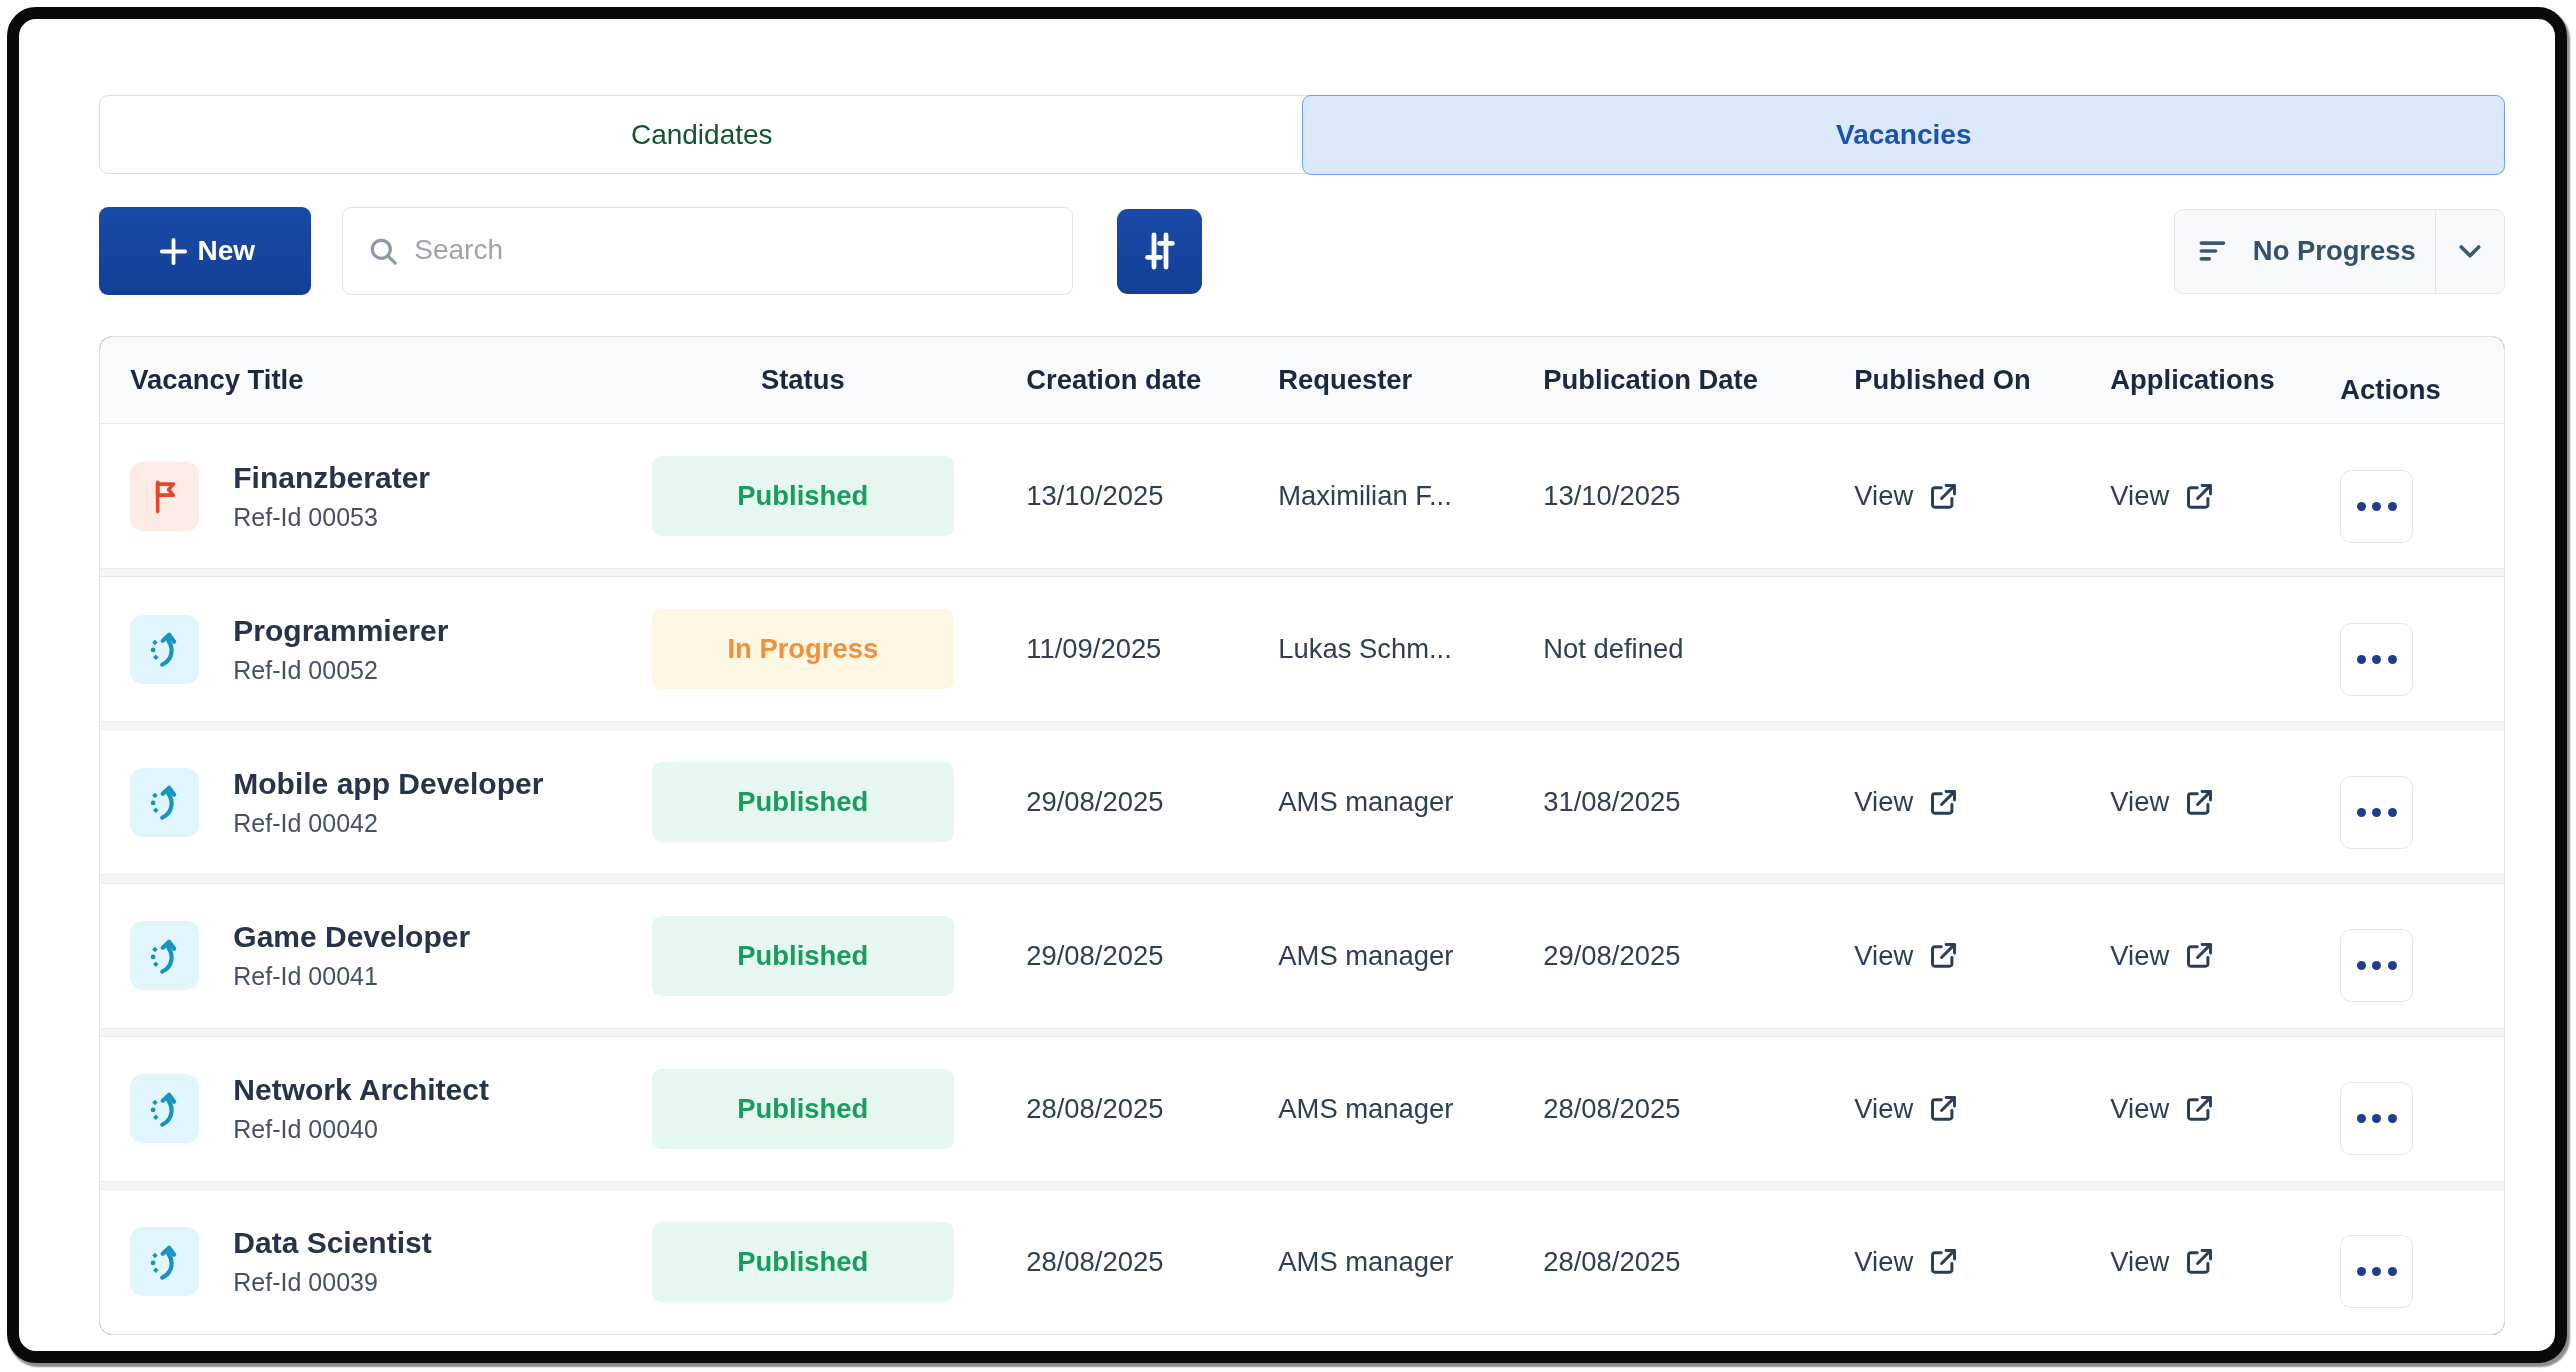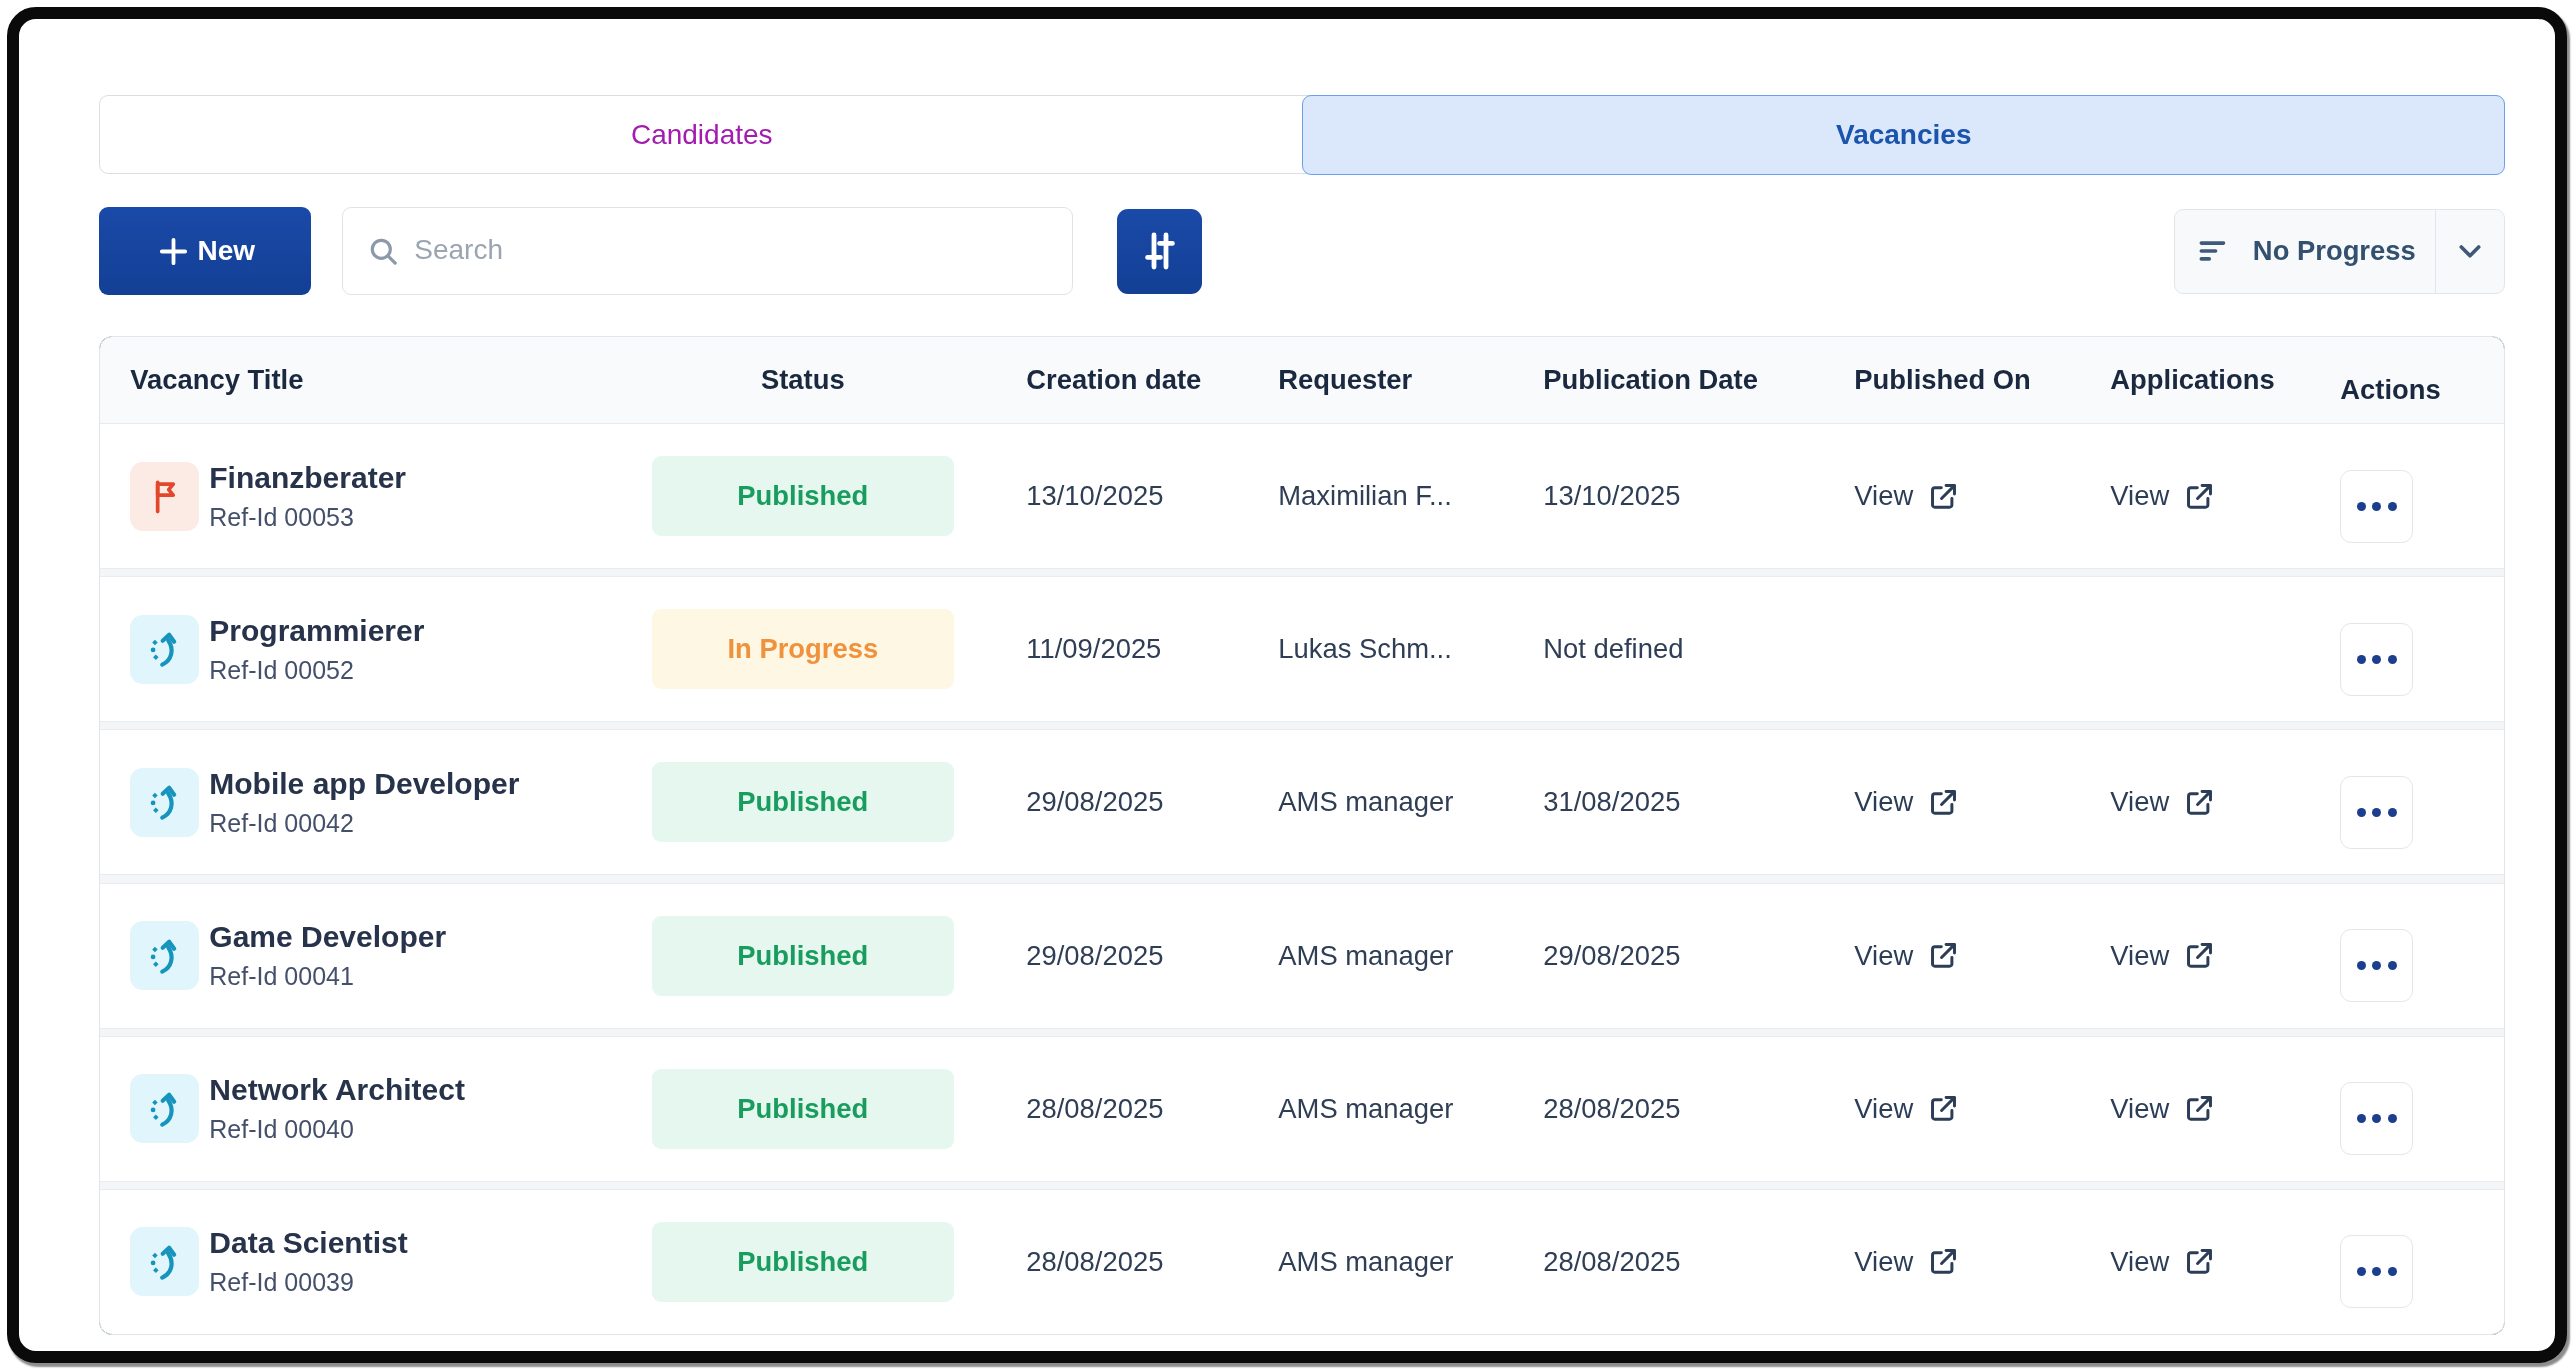--- a/index.html
+++ b/index.html
@@ -14,21 +14,21 @@
   }
   .content { position:absolute; left:80px; top:76px; right:57px; }
 
   
   .tabbar {
     width:2406px; height:79px; display:flex;
     border:0.9px solid #d9dee4; border-radius:9.1px; background:#ffffff;
   }
   .tab {
     flex:1 1 50%; display:flex; align-items:center; justify-content:center;
-    font-size:28px; font-weight:500; color:#a21caf; cursor:pointer;
+    font-size:28px; font-weight:500; color:#14532d; cursor:pointer;
     border-radius:9.1px; background:transparent; border:none;
   }
   .tab.active {
     background:#dbe8fc; color:#1b54ad; font-weight:600;
     border:1.8px solid #6d9eea; margin:-0.9px; height:80px;
   }
 
   
   .toolbar { margin-top:33px; display:flex; align-items:center; width:2406px; }
   .btn-new {
@@ -80,21 +80,21 @@
   }
   .hcell { padding-left:0; }
   .h-title { padding-left:30px; }
   .h-status { text-align:center; }
   .h-date, .cell-date { padding-left:59px; }
   .h-actions, .c-actions { padding-left:11px;margin-top:20px; }
 
   .trow { height:144px; background:#ffffff; font-size:27.4px; color:#2f3e55; }
   .row-sep { height:9.1px; background:#f3f5f7; border-top:0.9px solid #e8ebef; border-bottom:0.9px solid #e8ebef; }
 
-  .c-title { display:flex; align-items:center; gap:10px; padding-left:30px; }
+  .c-title { display:flex; align-items:center; gap:34px; padding-left:30px; }
   .chip {
     width:69px; height:69px; border-radius:12.8px; flex:0 0 auto;
     display:flex; align-items:center; justify-content:center;
   }
   .chip-flag { background:#fcEAe4; background:#fceae4; }
   .chip-trend { background:#e0f6fc; }
   .tcol { display:flex; flex-direction:column; gap:8.2px; }
   .vtitle { font-size:30px; font-weight:600; color:#27334a; }
   .vref { font-size:25px; color:#44506a; }
 

